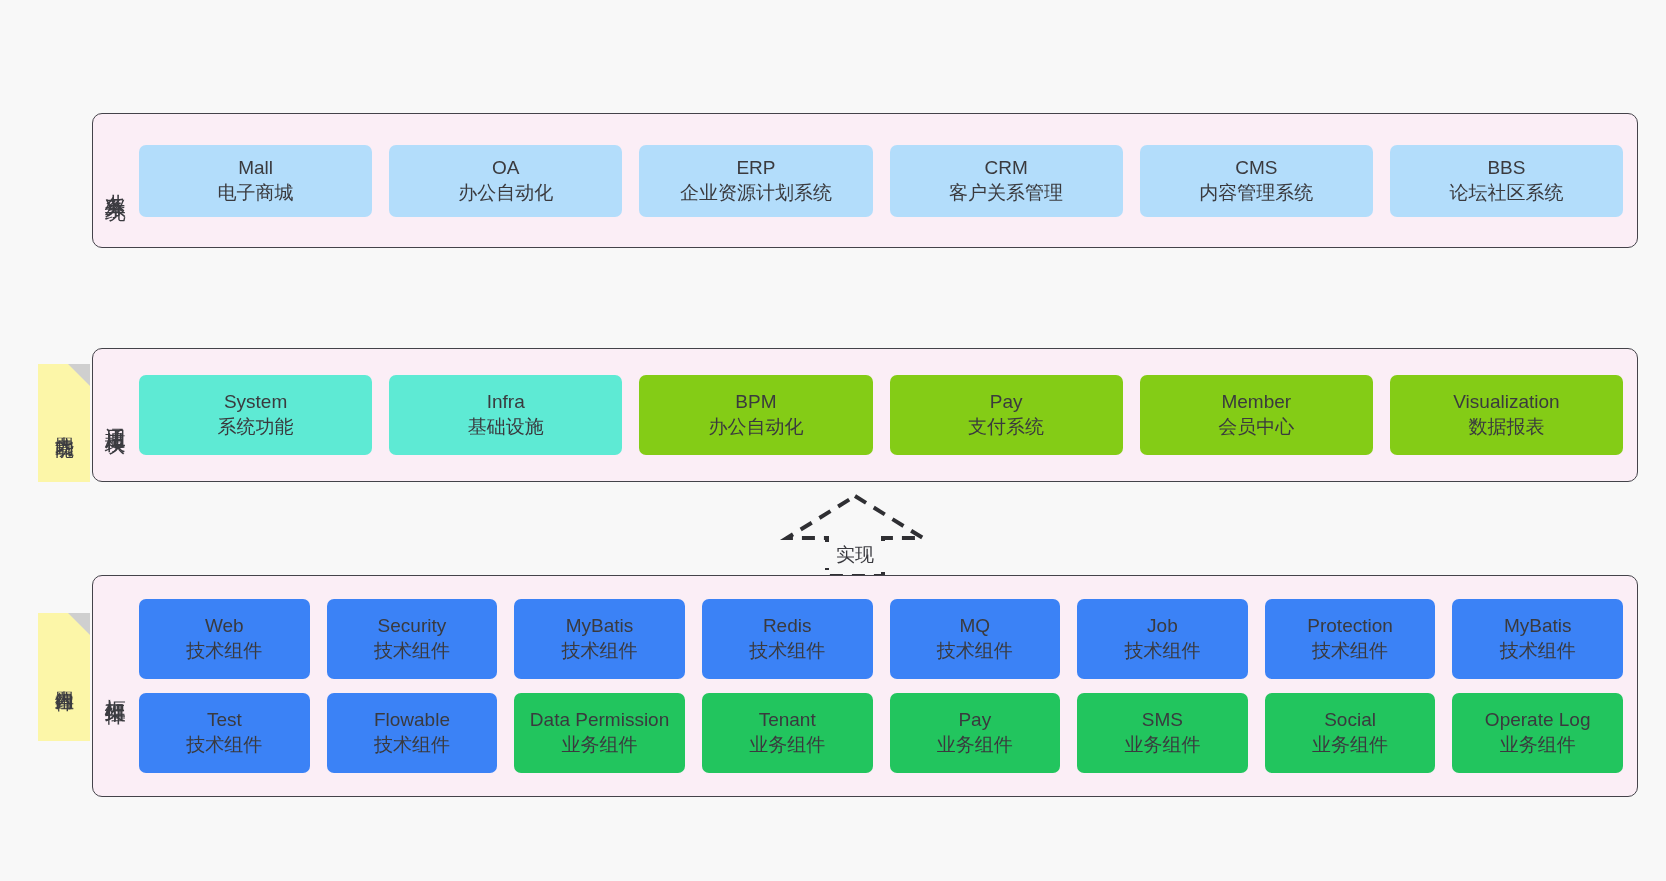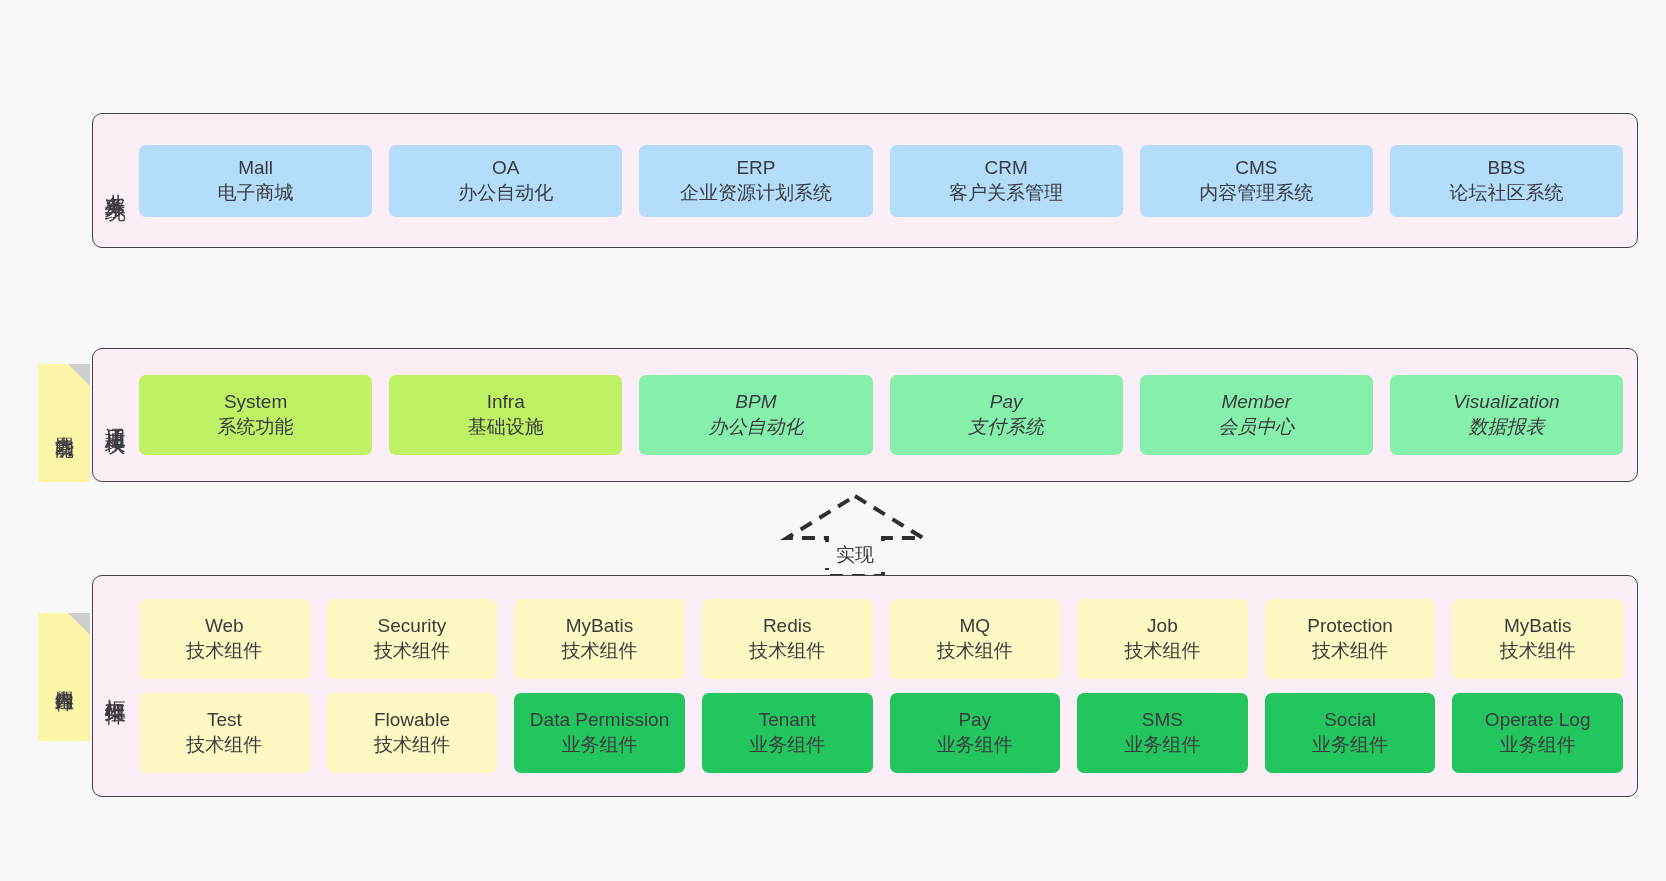--- a/index.html
+++ b/index.html
@@ -82,23 +82,23 @@
     line-height: 1.30;
     color: #3a3a3e;
     box-sizing: border-box;
     padding: 6px 4px;
     user-select: none;
   }
   .card .l1 { white-space: normal; }
   .card .l2 { white-space: nowrap; }
 
   .card.blue      { background: #b3ddfb; }
-  .card.red       { background: #bef264; }
-  .card.pink      { background: #86efac; font-style: italic; }
-  .card.green     { background: #fef9c3; }
+  .card.red       { background: #5eead4; }
+  .card.pink      { background: #84cc16; }
+  .card.green     { background: #3b82f6; }
   .card.lgreen    { background: #22c55e; }
 
   
   #layer-business  { left: 92px;  top: 113px; width: 1546px; height: 135px; }
   #layer-modules   { left: 92px;  top: 348px; width: 1546px; height: 134px; }
   #layer-framework { left: 92px;  top: 575px; width: 1546px; height: 222px; }
 
   #layer-business .card  { height: 72px; }
   #layer-modules  .card  { height: 80px; }
   #layer-framework .card { height: 80px; }

